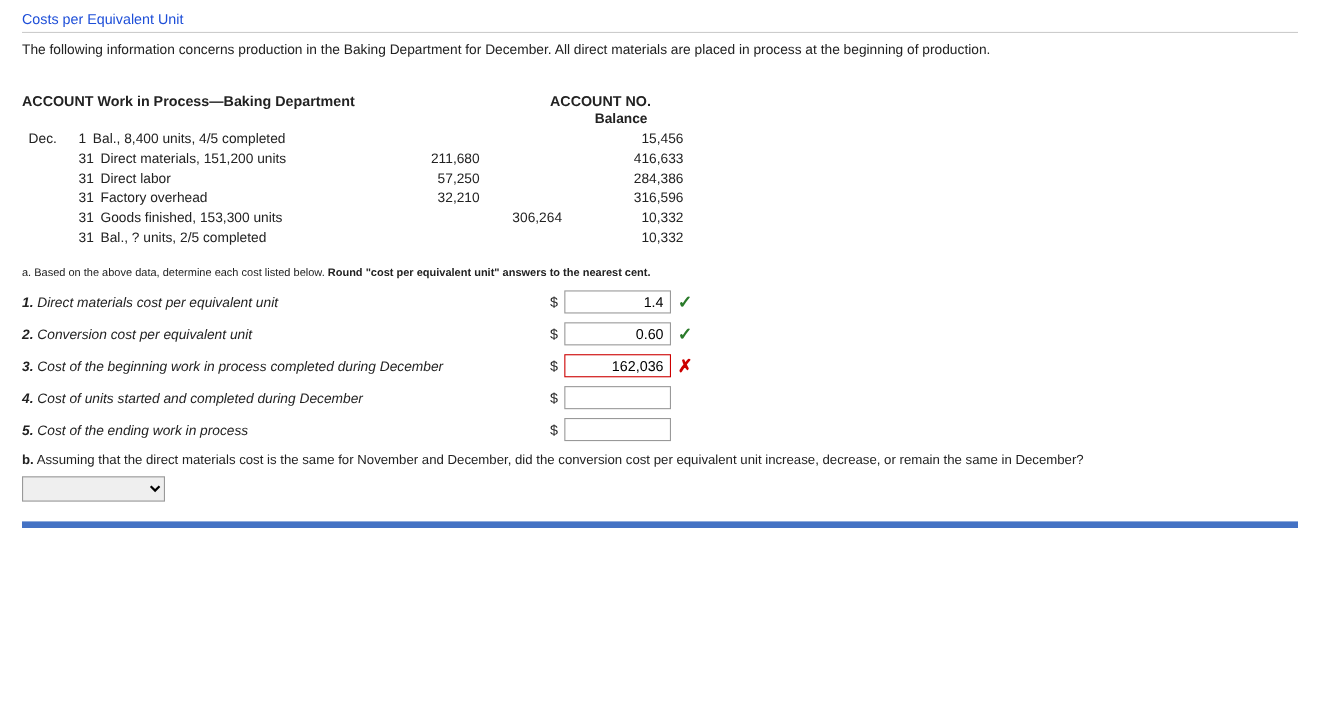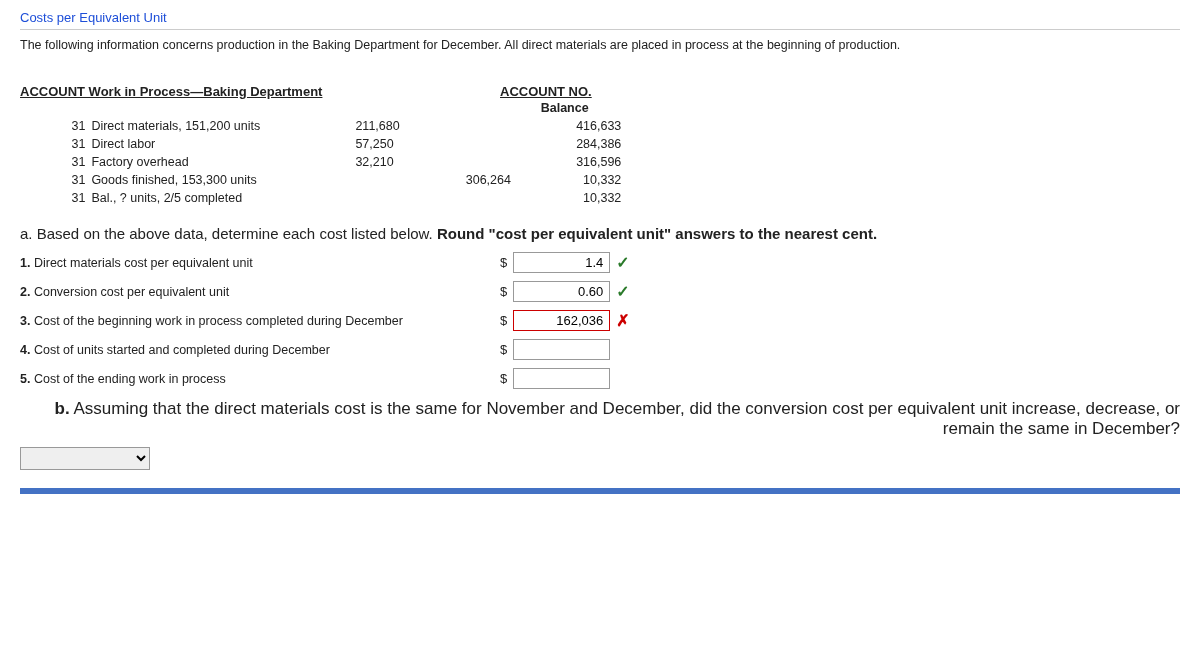--- a/index.html
+++ b/index.html
@@ -19,21 +19,20 @@
     }
     .intro-text {
       font-size: 12.5px;
       margin-bottom: 32px;
       color: #222;
     }
     .account-header-row {
       display: flex;
       align-items: flex-end;
       margin-bottom: 0;
-      text-decoration: underline;
     }
     .account-title {
       font-weight: bold;
       font-size: 13px;
       flex: 0 0 420px;
     }
     .account-no-label {
       font-weight: bold;
       font-size: 13px;
       margin-left: 60px;
@@ -58,39 +57,40 @@
       font-weight: bold;
       border-bottom: none;
       border-top: none;
       margin-top: 22px;
     }
     .ledger-table td {
       vertical-align: middle;
     }
     .col-date { width: 50px; }
     .col-item { width: 270px; }
-    .col-debit { width: 90px; text-align: left; }
+    .col-debit { width: 90px; text-align: right; }
     .col-credit { width: 90px; text-align: center; }
     .col-bal-debit { width: 90px; text-align: right; }
     .col-bal-credit { width: 90px; text-align: right; }
     .balance-group-header {
       text-align: center;
       border-bottom: 1px solid #333;
     }
     .questions-section {
       margin-top: 4px;
     }
     .question-row {
       display: flex;
       align-items: center;
       margin-bottom: 8px;
     }
     .question-text {
       flex: 0 0 480px;
       font-size: 12.5px;
+      font-style: italic;
     }
     .answer-group {
       display: flex;
       align-items: center;
       gap: 6px;
     }
     .dollar-sign {
       font-size: 13px;
     }
     .answer-input {
@@ -105,24 +105,23 @@
       color: #2a7a2a;
       font-size: 16px;
       font-weight: bold;
     }
     .cross-icon {
       color: #cc0000;
       font-size: 16px;
       font-weight: bold;
     }
     .bottom-text {
-      font-size: 17px;
+      font-size: 12px;
       margin-top: 8px;
       margin-bottom: 6px;
-      text-align: right;
     }
     .dropdown-row {
       display: flex;
       align-items: center;
       margin-top: 8px;
     }
     .answer-select {
       border: 1px solid #999;
       font-size: 13px;
       padding: 2px 20px 2px 4px;
@@ -152,20 +151,30 @@
   <thead>
     <tr class="top-header">
       <th class="col-date"></th>
       <th class="col-item"></th>
       <th class="col-debit"></th>
       <th class="col-credit"></th>
       <th colspan="2" class="balance-group-header">Balance</th>
     </tr>
   </thead>
   <tbody id="ledger-body">
+  <tr>
+    <td class="col-date">Dec.</td>
+    <td class="col-item" style="padding-left:0px;">
+      <span style="margin-right:6px;">1</span>Bal., 8,400 units, 4/5 completed
+    </td>
+    <td class="col-debit"></td>
+    <td class="col-credit"></td>
+    <td class="col-bal-debit">15,456</td>
+    <td class="col-bal-credit"></td>
+  </tr>
       <tr>
     <td class="col-date"></td>
     <td class="col-item" style="padding-left:0px;">
       <span style="margin-right:6px;">31</span>Direct materials, 151,200 units
     </td>
     <td class="col-debit">211,680</td>
     <td class="col-credit"></td>
     <td class="col-bal-debit">416,633</td>
     <td class="col-bal-credit"></td>
   </tr>
@@ -206,21 +215,21 @@
     </td>
     <td class="col-debit"></td>
     <td class="col-credit"></td>
     <td class="col-bal-debit">10,332</td>
     <td class="col-bal-credit"></td>
   </tr>
     </tbody>
 </table>
 
 <div class="questions-section">
-  <p style="font-size:15px; margin-bottom:10px;">
+  <p style="font-size:10px; margin-bottom:10px;">
     <span style="font-weight:normal;">a. Based on the above data, determine each cost listed below. </span><strong>Round "cost per equivalent unit" answers to the nearest cent.</strong>
   </p>
 
   <div id="questions-list">
       <div class="question-row">
     <div class="question-text">
       <strong>1.</strong> Direct materials cost per equivalent unit
     </div>
     <div class="answer-group">
       <span class="dollar-sign">$</span>

